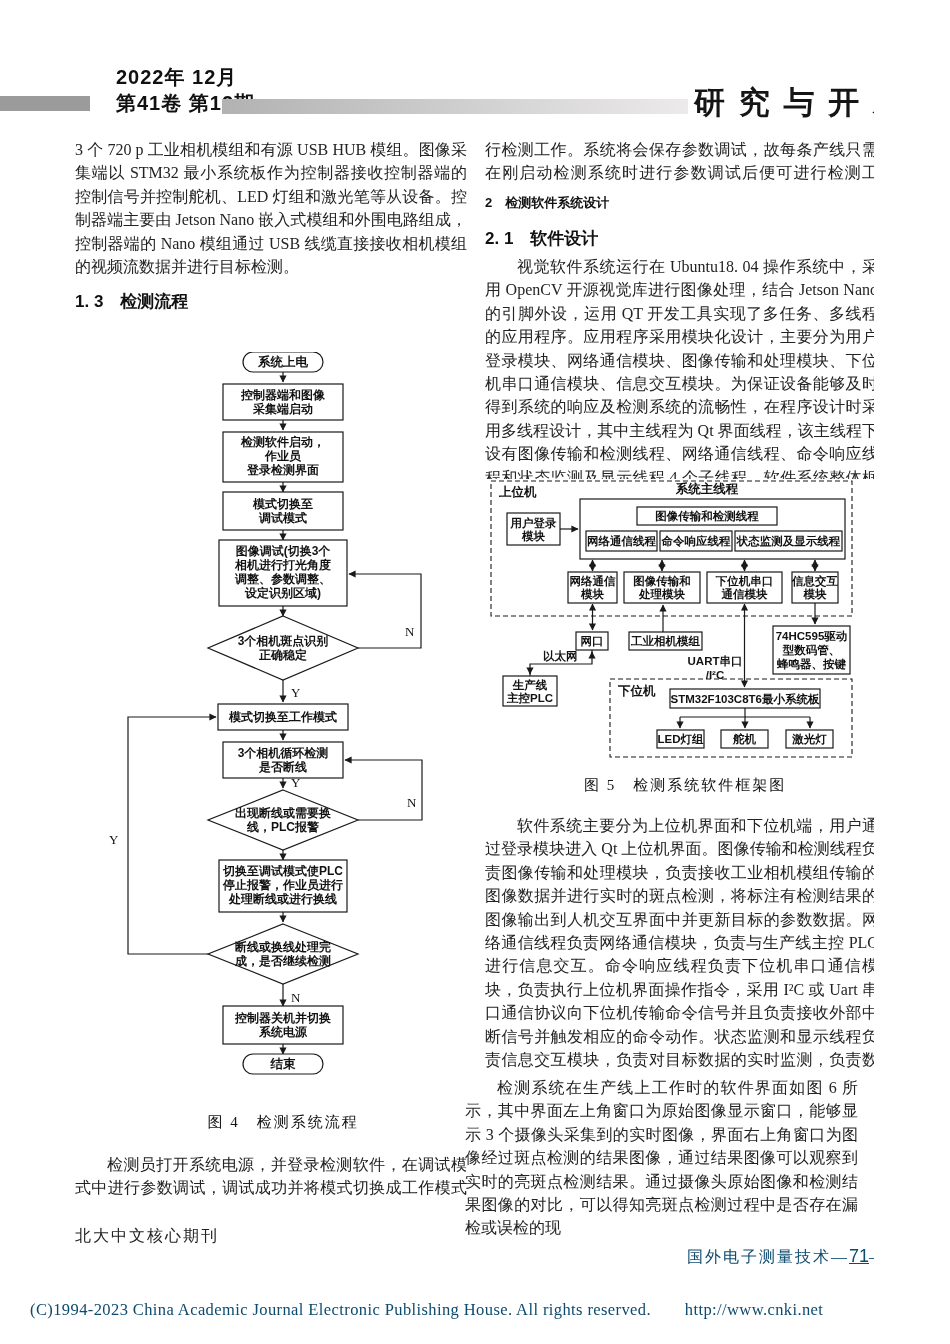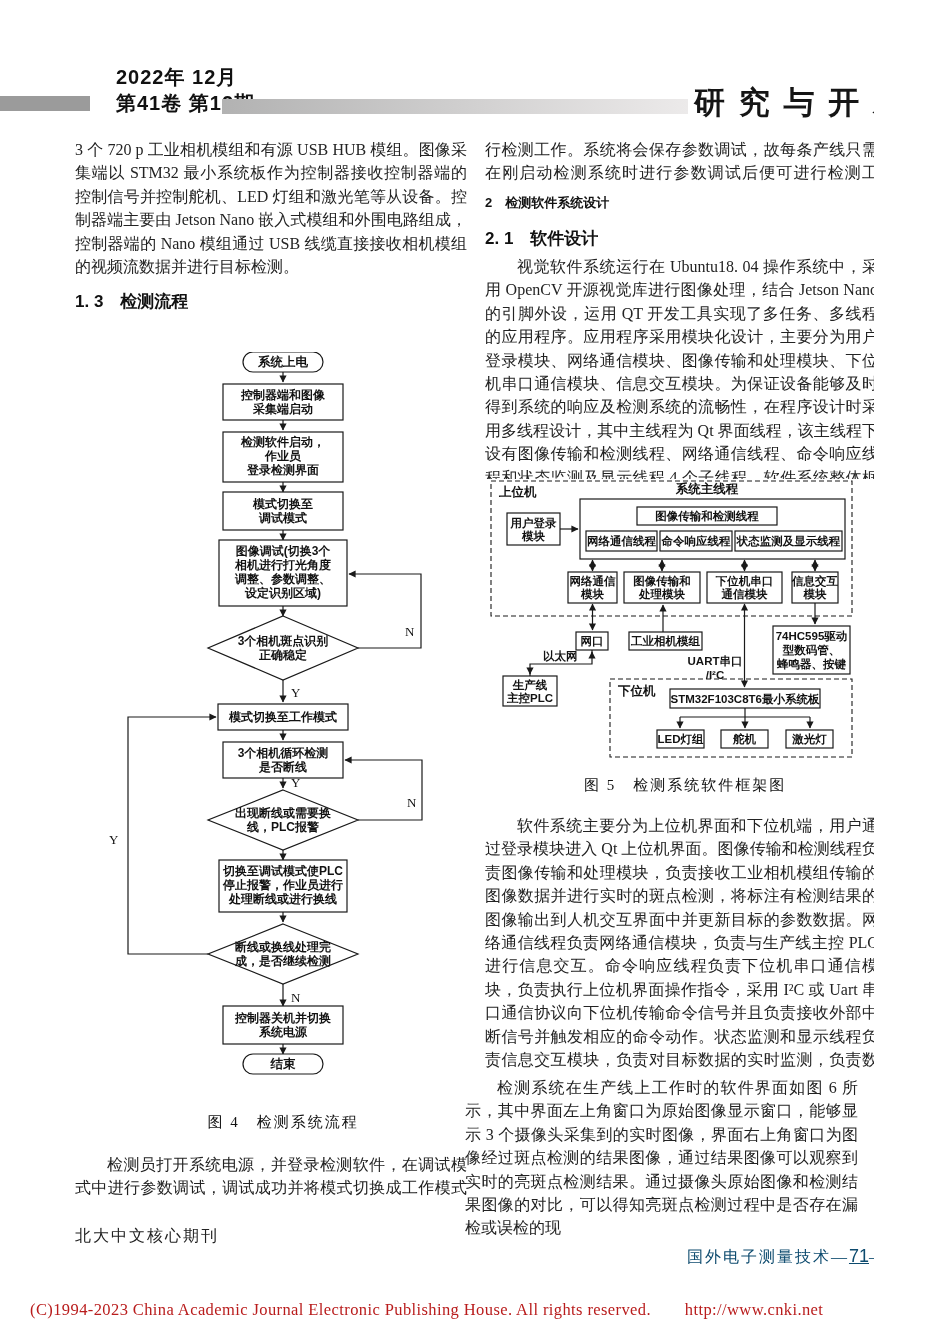--- a/index.html
+++ b/index.html
@@ -27,21 +27,21 @@
   svg .lbl { font-family:"Liberation Serif", serif; font-weight:normal; font-size:13px; }
   svg rect.node, svg polygon.node { fill:#ffffff; stroke:#1a1a1a; stroke-width:1.2; }
   svg line, svg path.w, svg polyline.w { stroke:#1a1a1a; stroke-width:1.2; fill:none; }
   svg rect.dash { fill:none; stroke:#1a1a1a; stroke-width:1.1; stroke-dasharray:5,3; }
 
   
   .footer-left { left:75px; top:1226px; font-size:16px; letter-spacing:2px; color:#222; }
   .footer-right { left:485px; top:1226px; width:402px; display:flex; justify-content:flex-end;
                   align-items:baseline; font-size:16px; letter-spacing:2px; color:#0c4a6e;margin-top:20px; }
   .page-num { font-family:"Liberation Sans", sans-serif; font-size:18px; letter-spacing:0;text-decoration:underline; }
-  .copyright { left:30px; top:1299px; font-size:16.5px; color:#b91c1c; letter-spacing:0.4px; white-space:nowrap; }
+  .copyright { left:30px; top:1299px; font-size:16.5px; color:#0c4a6e; letter-spacing:0.4px; white-space:nowrap; }
 </style>
 </head>
 <body>
 
 <div class="page">
 
   <div class="abs left-bar"></div>
   <div class="abs date-line" style="top:64px;">2022年 12月</div>
   <div class="abs date-line" style="top:90px;">第41卷 第12期</div>
   <div class="abs grad-bar"></div>

